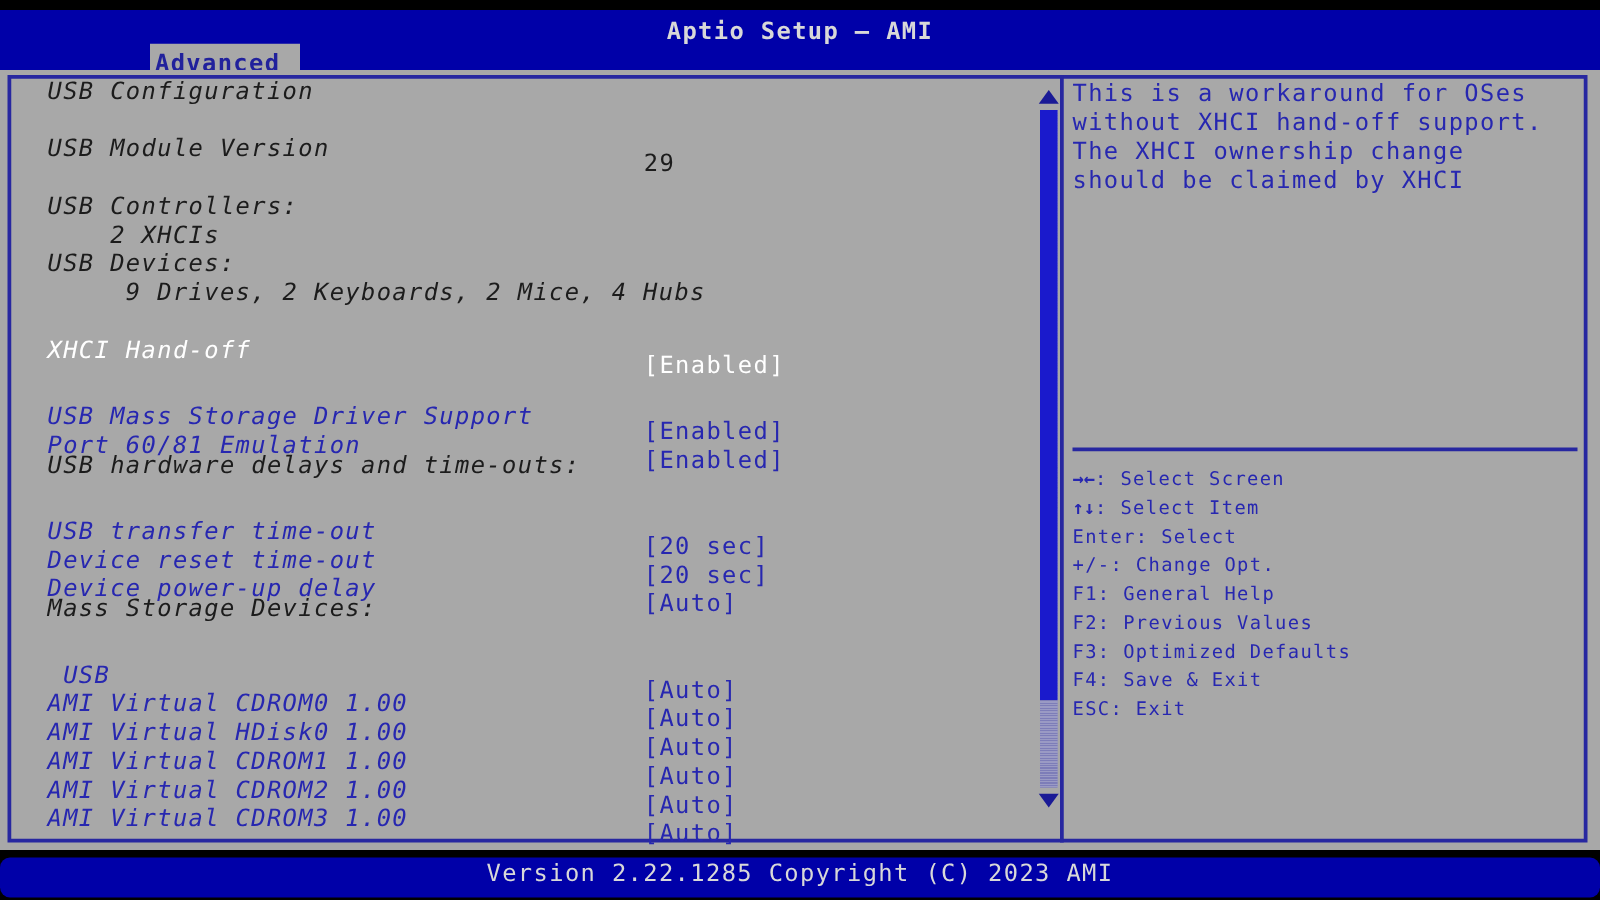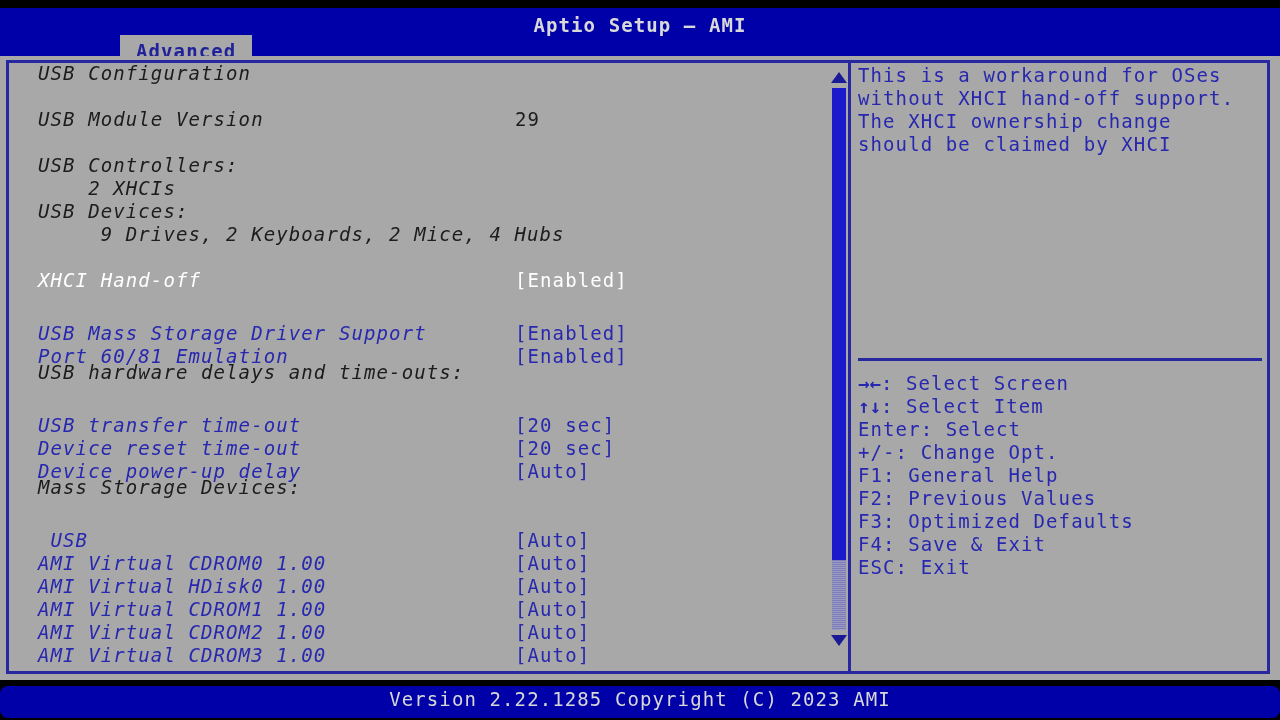--- a/index.html
+++ b/index.html
@@ -49,21 +49,21 @@
     top: 27px;
     height: 29px;
     display: flex;
     align-items: stretch;
   }
   .tab {
     background: #a8a8a8;
     color: #21219c;
     font-size: 19px;
     letter-spacing: 1.1px;
-    padding: 3px 16px 0 16px;
+    padding: 3px 16px 0 4px;
     line-height: 26px;
     white-space: pre;
   }
 
   
   #body-frame {
     position: absolute;
     left: 0;
     top: 56px;
     width: 1280px;
@@ -106,21 +106,21 @@
   }
   .row .label {
     position: absolute;
     left: 26px;
     top: 0;
     font-style: italic;
   }
   .row .value {
     position: absolute;
     left: 503px;
-    top: 0;
+    top: 12px;
   }
   .c-info  { color: #1c1c1c; }
   .c-opt   { color: #2727b0; margin-top: 30px; }
   .c-sel   { color: #ffffff; }
   .spacer { height: 23px; }
 
   
   #scrollbar {
     position: absolute;
     left: 829px;
@@ -188,21 +188,21 @@
   }
   #keys-panel {
     position: absolute;
     left: 858px;
     top: 372px;
     width: 400px;
   }
   .key-line {
     height: 23px;
     line-height: 23px;
-    font-size: 19px;
+    font-size: 15px;
     letter-spacing: 1.1px;
     color: #2727b0;
     white-space: pre;
   }
   .key-line .glyph {
     font-weight: bold;
     letter-spacing: 0;
   }
 
   

